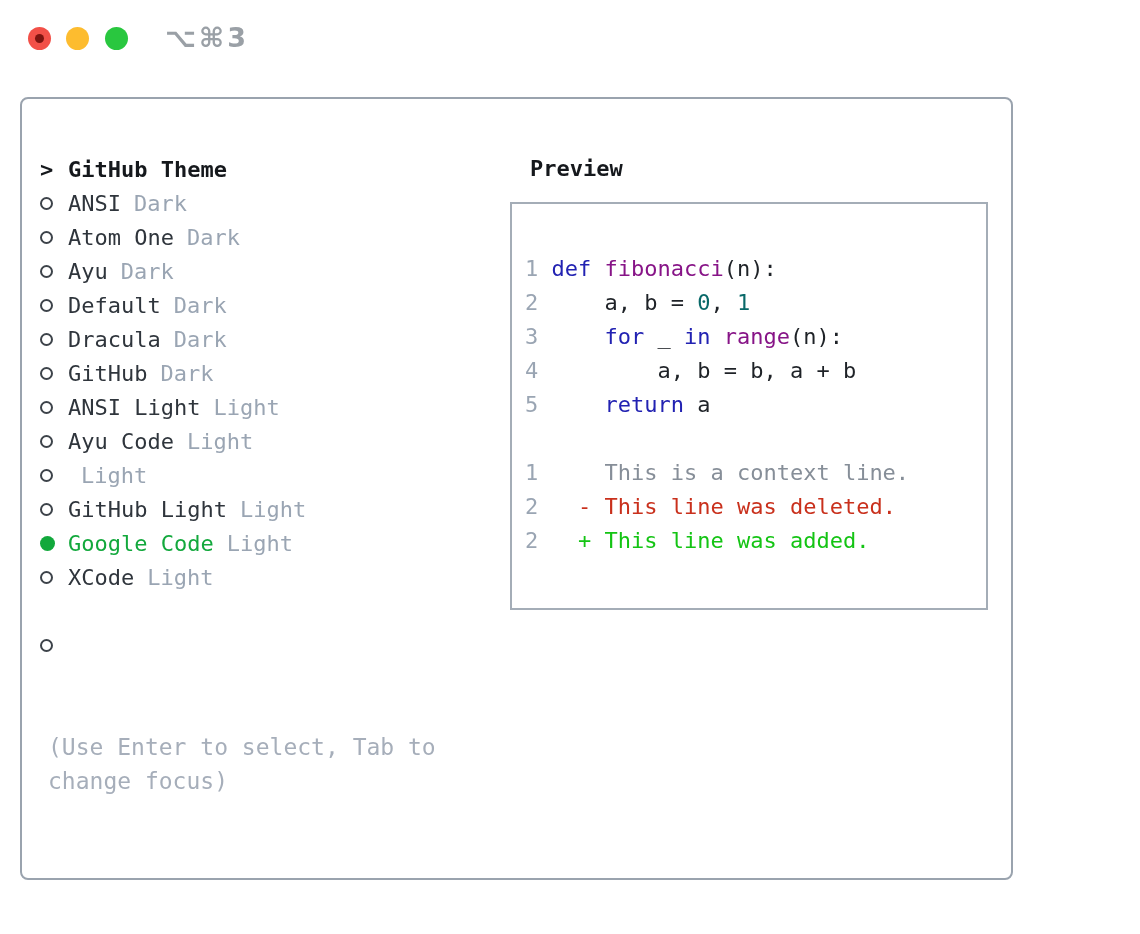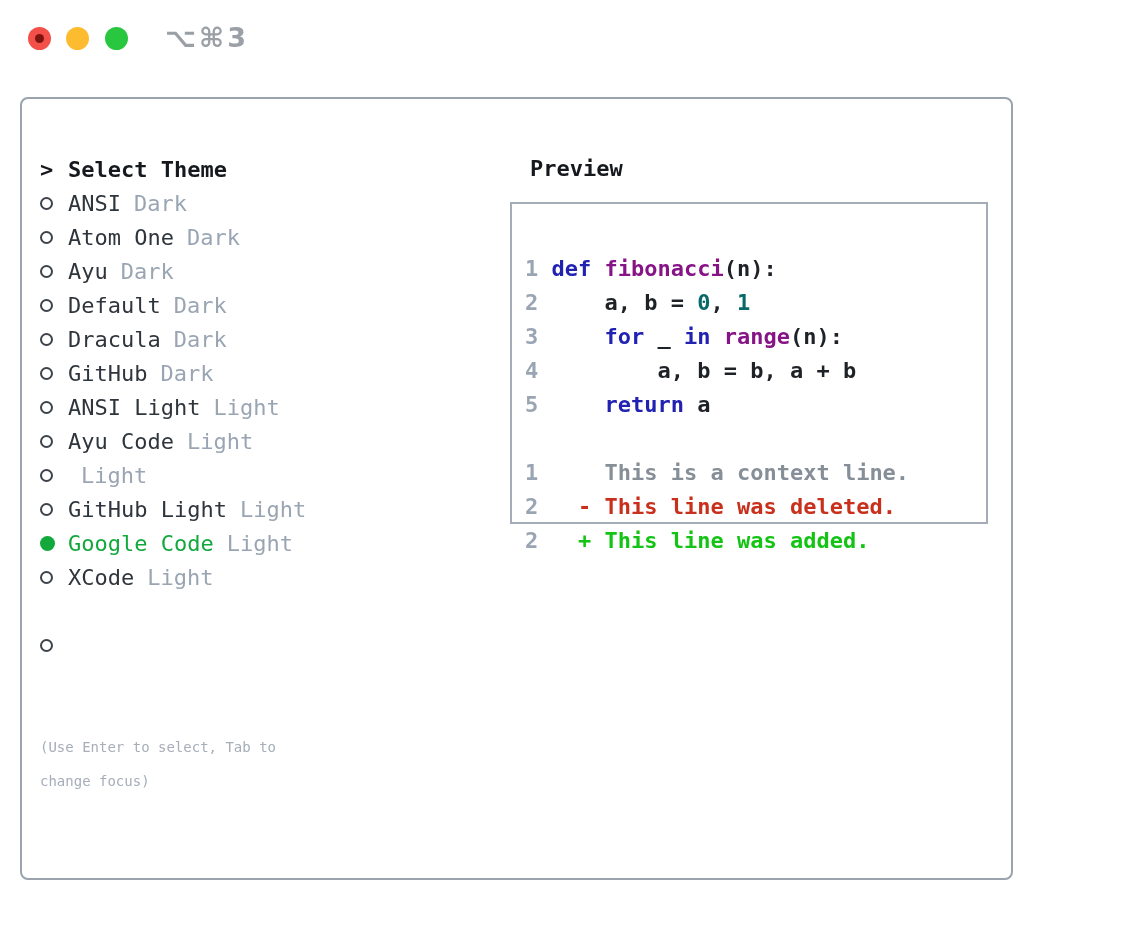--- a/index.html
+++ b/index.html
@@ -35,30 +35,30 @@
   .col-icon { width:28px; display:flex; align-items:center; flex:0 0 28px; }
   .radio { width:13px; height:13px; border:2px solid var(--radio-outline); border-radius:50%; }
   .radio.sel { width:15px; height:15px; border:none; background:var(--accent-green); }
   .hdr { font-weight:bold; color:var(--header-black); }
   .hdr .col-icon { font-weight:bold; }
   .tname.sel { color:var(--accent-green); }
   .tvariant { color:var(--variant-gray); margin-left:13px; }
   .spacer { height:34px; }
   .sect-label { color:var(--header-black); }
   .opt-label.sel { color:var(--accent-green); }
-  .help { font-size:14px; line-height:34px; color:var(--help-gray); white-space:pre; }
+  .help { font-size:23px; line-height:34px; color:var(--help-gray); white-space:pre;margin-left:8px; }
 
   
   .preview-label {
     position:absolute; left:508px; top:52px; height:34px; display:flex; align-items:center;
     font-size:22px; font-weight:bold; color:var(--header-black);
   }
   .preview-box {
-    position:absolute; left:488px; top:103px; width:478px; height:322px;
-    border:2px solid var(--preview-border); background:#fff;font-weight:bold;
+    position:absolute; left:488px; top:103px; width:478px; height:408px;
+    border:2px solid var(--preview-border); background:#fff;
   }
   .code { padding:48px 0 0 13px; font-size:22px; line-height:34px; white-space:pre; }
   .code .ln  { color:var(--lineno); }
   .code .kw  { color:var(--keyword); }
   .code .fn  { color:var(--function); }
   .code .lit { color:var(--literal); }
   .code .pl  { color:var(--plain); }
   .code .ctx { color:var(--context); }
   .code .del { color:var(--deleted); }
   .code .add { color:var(--added);margin-top:48px; }
@@ -69,21 +69,21 @@
 <div class="traffic red"></div>
 <div class="traffic yellow"></div>
 <div class="traffic green"></div>
 <div class="win-title">⌥⌘3</div>
 
 <div class="panel">
 
   <div class="list">
     <div class="row hdr">
       <span class="col-icon">&gt;</span>
-      <span>Select Theme</span>
+      <span>GitHub Theme</span>
     </div>
 
     <div id="themes-container">
         <div class="row"><span class="col-icon"><span class="radio"></span></span><span class="tname">ANSI</span><span class="tvariant">Dark</span></div>
         <div class="row"><span class="col-icon"><span class="radio"></span></span><span class="tname">Atom One</span><span class="tvariant">Dark</span></div>
         <div class="row"><span class="col-icon"><span class="radio"></span></span><span class="tname">Ayu</span><span class="tvariant">Dark</span></div>
         <div class="row"><span class="col-icon"><span class="radio"></span></span><span class="tname">Default</span><span class="tvariant">Dark</span></div>
         <div class="row"><span class="col-icon"><span class="radio"></span></span><span class="tname">Dracula</span><span class="tvariant">Dark</span></div>
         <div class="row"><span class="col-icon"><span class="radio"></span></span><span class="tname">GitHub</span><span class="tvariant">Dark</span></div>
         <div class="row"><span class="col-icon"><span class="radio"></span></span><span class="tname">ANSI Light</span><span class="tvariant">Light</span></div>

